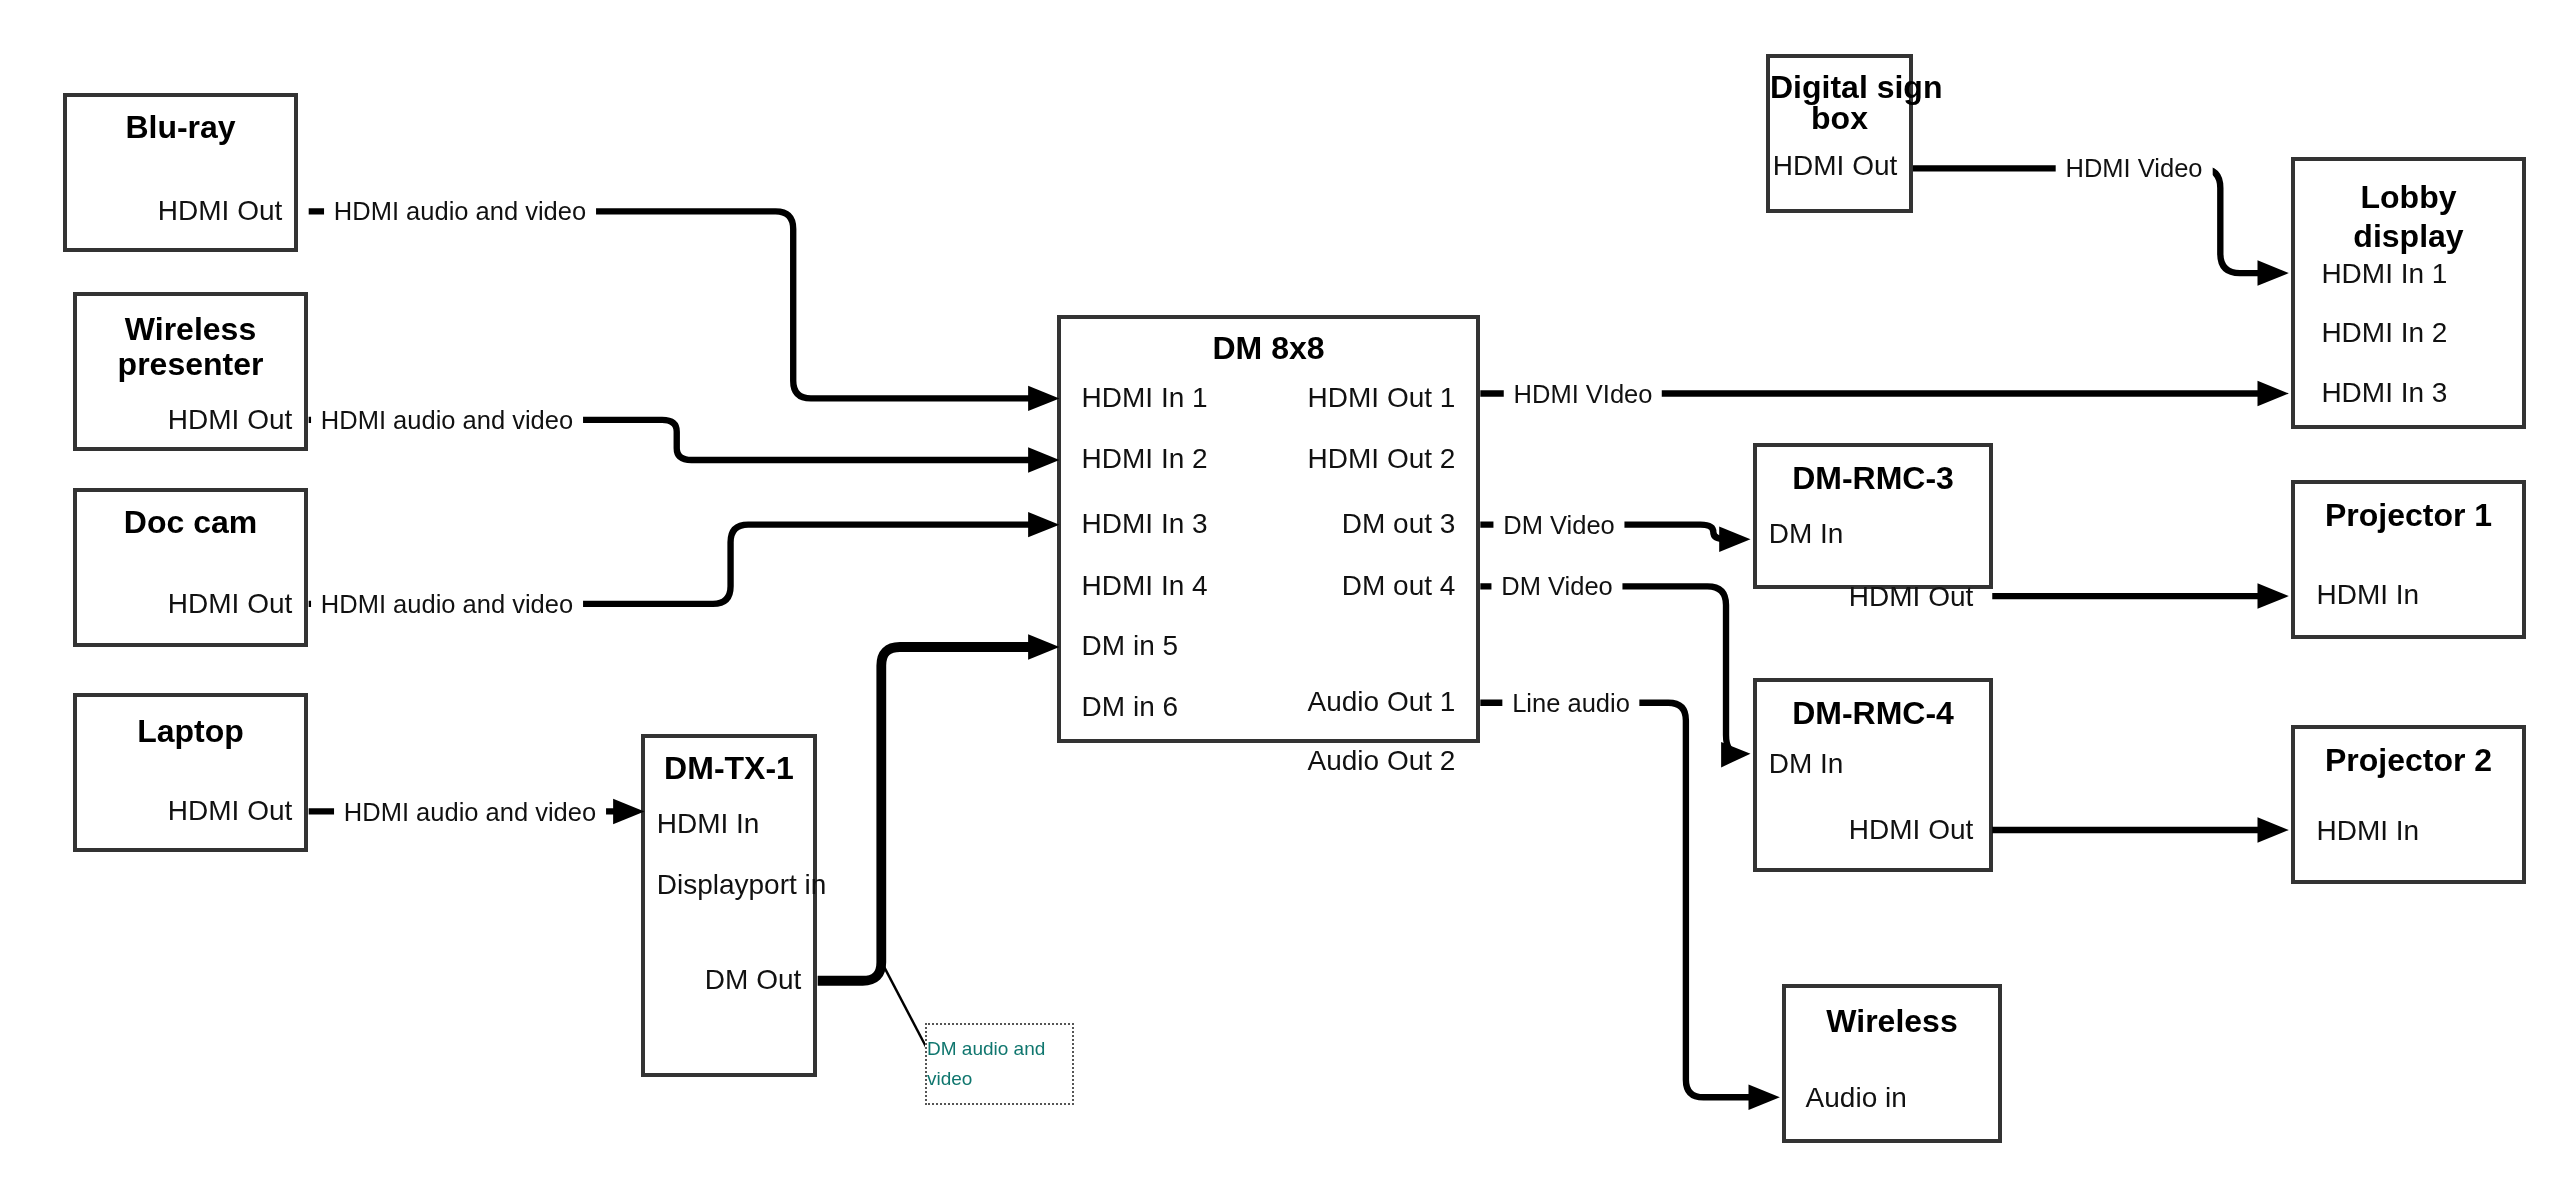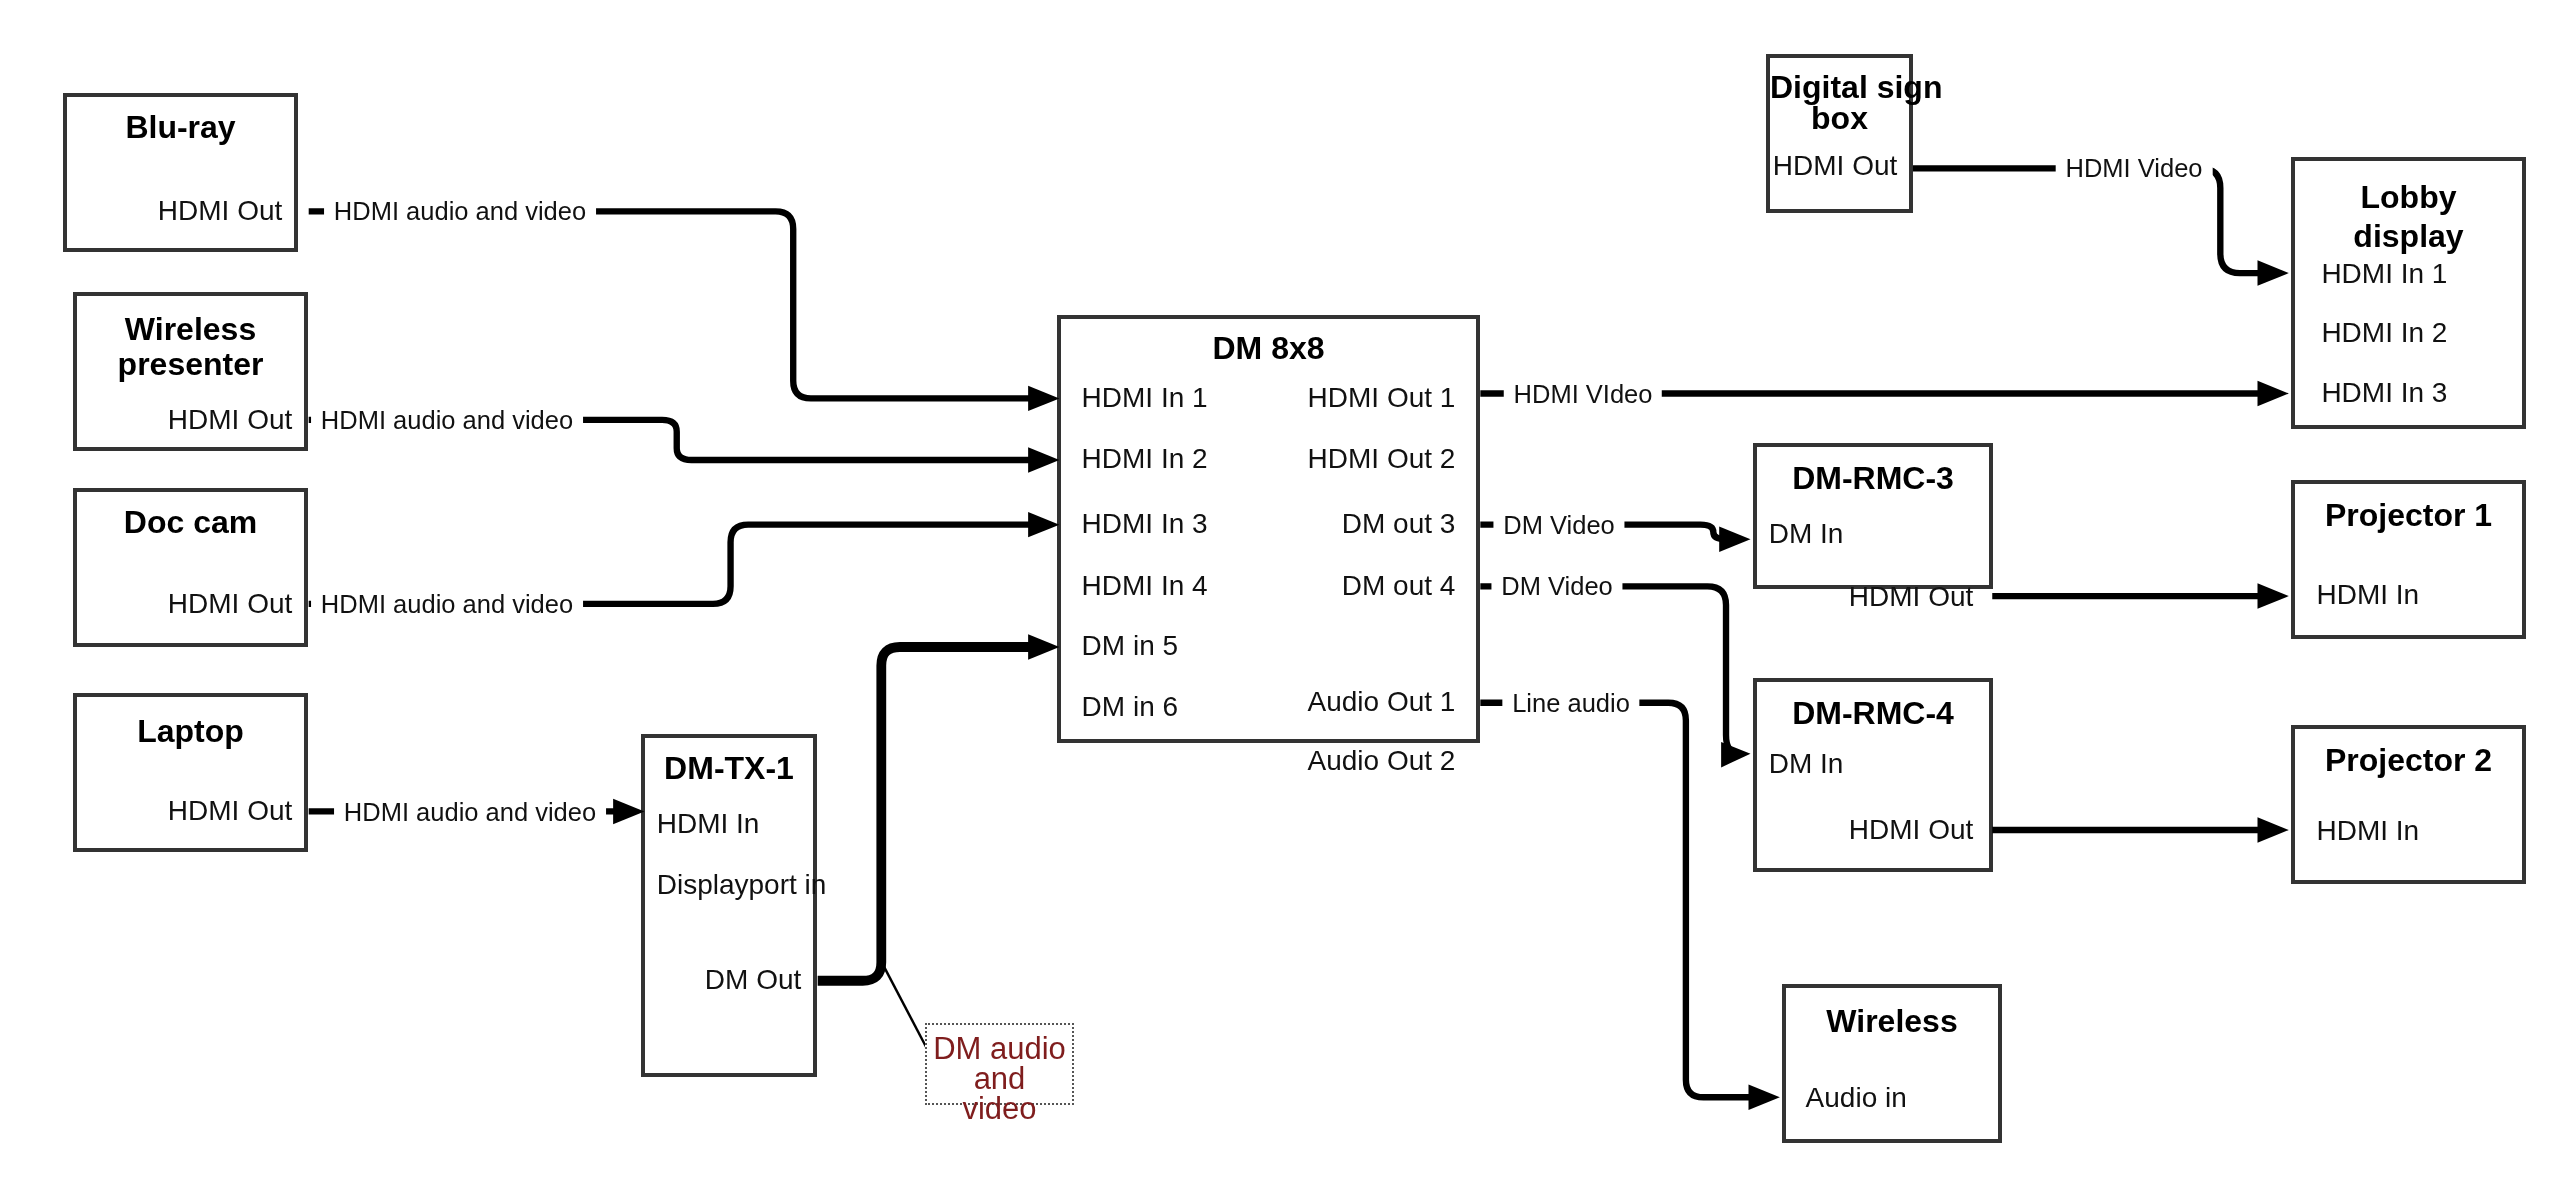--- a/index.html
+++ b/index.html
@@ -21,21 +21,21 @@
   }
   .port{
     position:absolute;font-size:28px;line-height:35px;white-space:nowrap;color:#111;
   }
   .edge-label{
     position:absolute;transform:translate(-50%,-50%);background:#ffffff;
     padding:0 9.8px;font-size:25.5px;line-height:31px;white-space:nowrap;color:#111;
   }
   .callout{
     position:absolute;border:2.4px dotted #555;box-sizing:border-box;
-    text-align:center;font-size:31px;line-height:30px;padding-top:8.8px;color:#7f1d1d;
+    text-align:left;font-size:19px;line-height:30px;padding-top:8.8px;color:#0f766e;
     background:#ffffff;
   }
   svg path{fill:none;stroke:#000;stroke-width:6.5;}
   svg path.thick{stroke-width:10;}
   svg path.leader{stroke-width:2.5;}
   svg polygon{fill:#000;stroke:none;}
 </style>
 </head>
 <body>
 

